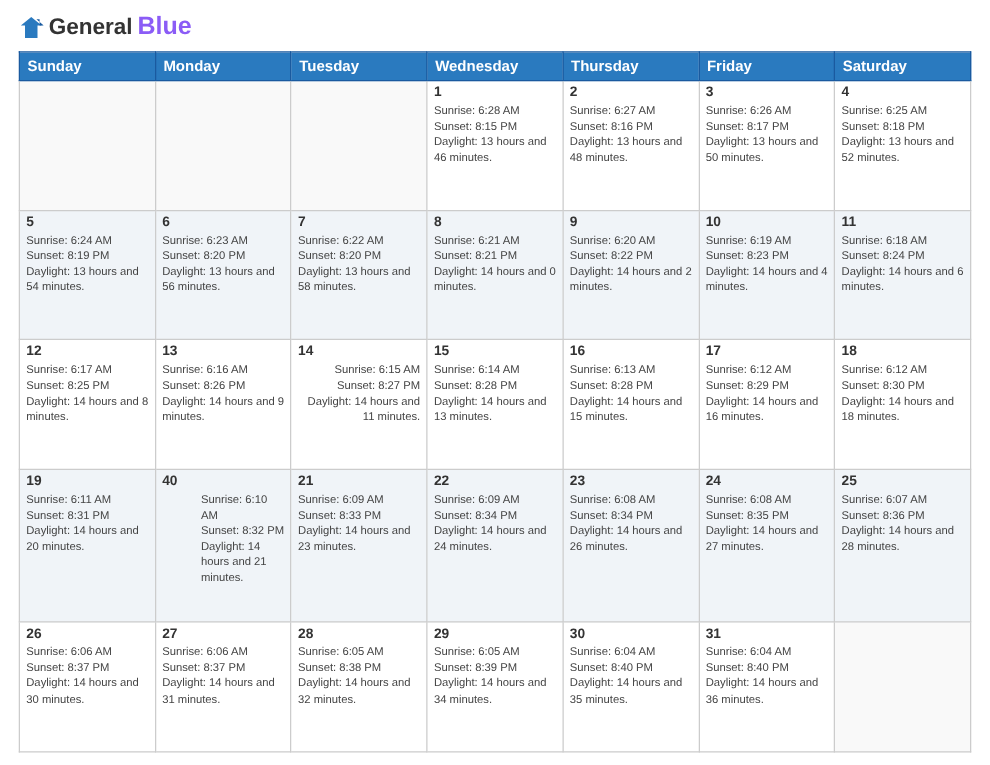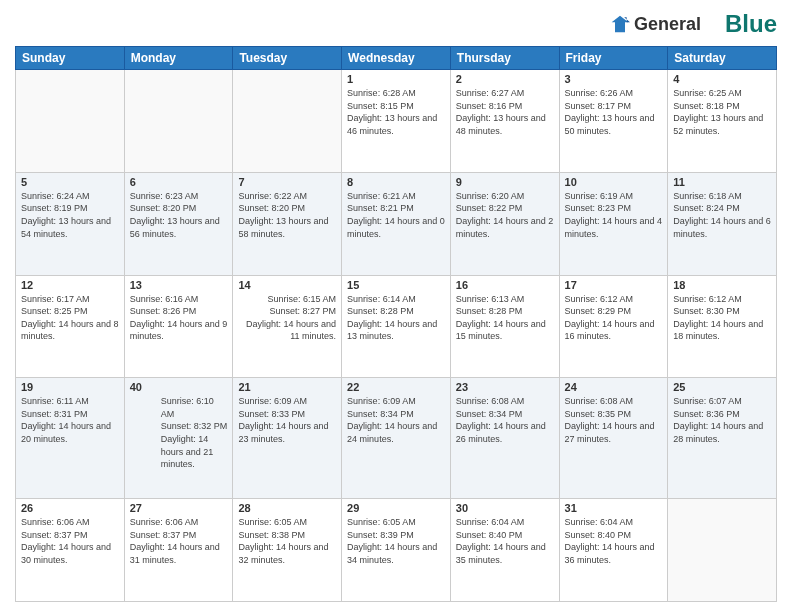--- a/index.html
+++ b/index.html
@@ -12,21 +12,21 @@
     }
     .page {
       width: 792px;
       height: 612px;
       display: flex;
       flex-direction: column;
       padding: 10px 15px 10px 15px;
     }
     .header {
       display: flex;
-      justify-content: flex-end;
+      justify-content: flex-start;
       align-items: flex-start;
       margin-bottom: 8px;
     }
     .logo {
       display: flex;
       align-items: center;
       gap: 4px;
     }
     .logo-icon {
       width: 20px;
@@ -91,21 +91,21 @@
 <body>
 
 <div class="page">
   <div class="header">
     <div class="logo">
       <svg class="logo-icon" viewBox="0 0 24 24">
         <polygon points="12,2 22,10 18,10 18,22 6,22 6,10 2,10" fill="#2a7abf"></polygon>
         <polygon points="17,4 24,10 20,10 20,4" fill="#1a5a9f"></polygon>
       </svg>
       <span style="font-size:18px;font-weight:bold;color:#333;">General</span>
-      <span style="font-size:24px;font-weight:bold;color:#0f766e;margin-left:20px;">Blue</span>
+      <span style="font-size:20px;font-weight:bold;color:#8b5cf6;">Blue</span>
     </div>
     <div class="title-block">
       <div class="month-year"></div>
       <div class="location"></div>
     </div>
   </div>
 
   <table class="calendar">
     <thead>
       <tr>

